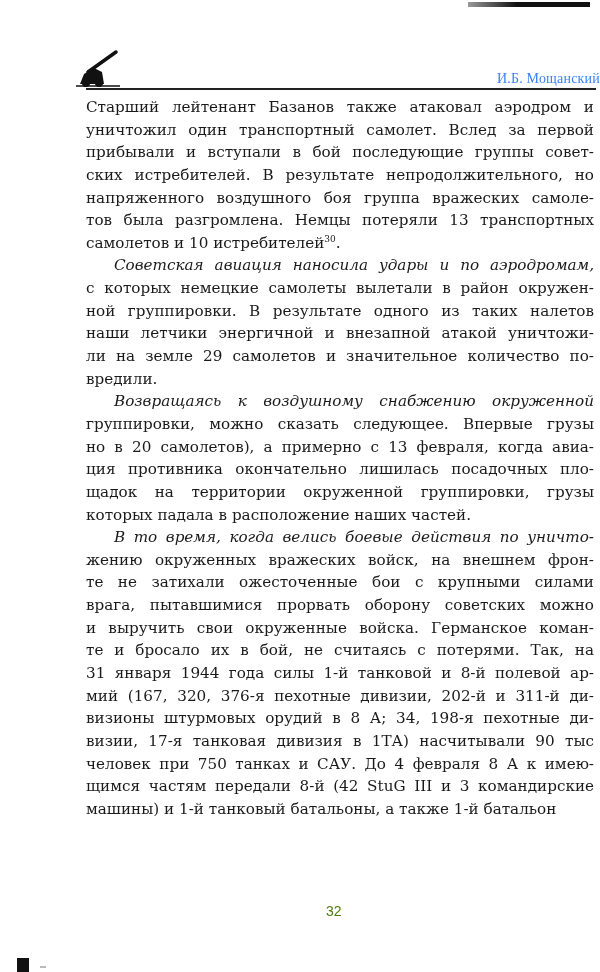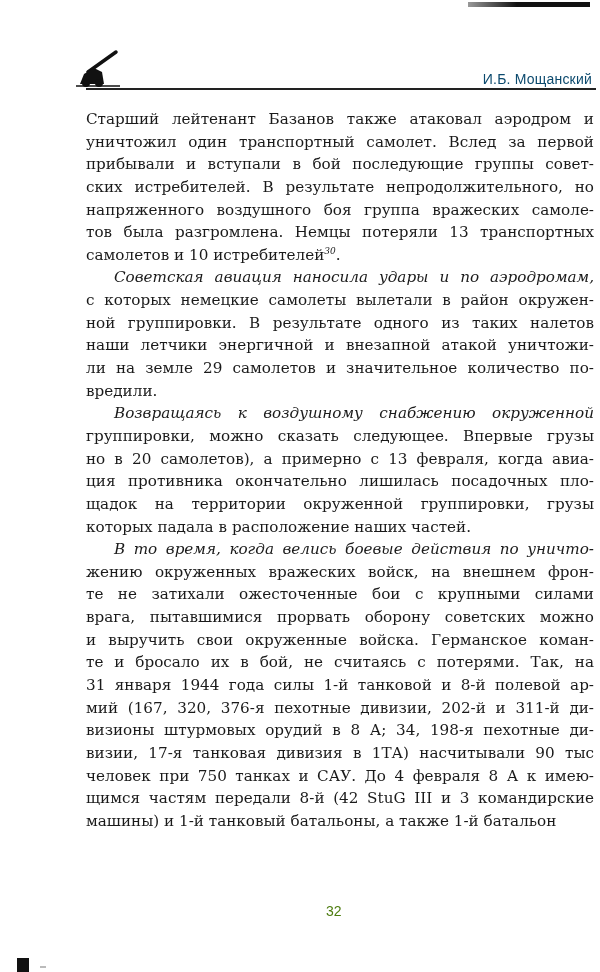--- a/index.html
+++ b/index.html
@@ -1,25 +1,25 @@
 <!DOCTYPE html>
 <html><head>
 <meta charset="utf-8">
 <style>
   html, body { margin: 0; padding: 0; background: #ffffff; }
   body { width: 600px; height: 972px; position: relative; overflow: hidden; font-family: "DejaVu Serif", serif; color: #1a1a1a; }
   .top-bar { position: absolute; left: 468px; top: 2px; width: 122px; height: 5px; background: linear-gradient(to right, #999 0%, #111 40%, #111 100%); }
   .cannon { position: absolute; left: 74px; top: 48px; width: 48px; height: 40px; }
-  .header-author { position: absolute; right: 8px; top: 71px; font-family: Liberation Sans, sans-serif; font-size: 14px; color: #0c4a6e; letter-spacing: 0.2px; }
+  .header-author { position: absolute; right: 0; top: 71px; font-family: Liberation Serif, serif; font-size: 14px; color: #3b82f6; letter-spacing: 0.2px; }
   .header-rule { position: absolute; left: 86px; right: 4px; top: 88px; height: 2px; background: #222; }
-  .text { position: absolute; left: 86px; top: 108px; width: 508px; font-size: 15.2px; line-height: 22.65px; }
+  .text { position: absolute; left: 86px; top: 96px; width: 508px; font-size: 15.2px; line-height: 22.65px; }
   .line { white-space: nowrap; overflow: hidden; text-align: justify; text-align-last: justify; height: 22.65px; }
   .line.last { text-align-last: left; }
   .line.indent { padding-left: 28px; font-style: italic; }
-  sup { font-size: 9px; line-height: 0; vertical-align: 6px; font-style: italic; }
+  sup { font-size: 9px; line-height: 0; vertical-align: 6px; }
   .page-number { position: absolute; left: 326px; top: 903px; font-family: "Liberation Sans", sans-serif; font-size: 14px; color: #4d7c0f; }
   .corner-mark { position: absolute; left: 17px; top: 958px; width: 12px; height: 14px; background: #111; }
   .corner-dash { position: absolute; left: 40px; top: 966px; width: 6px; height: 2px; background: #bbb; }
 </style>
 </head>
 <body>
 
 <div class="top-bar"></div>
 
 <svg class="cannon" viewBox="0 0 48 40">

